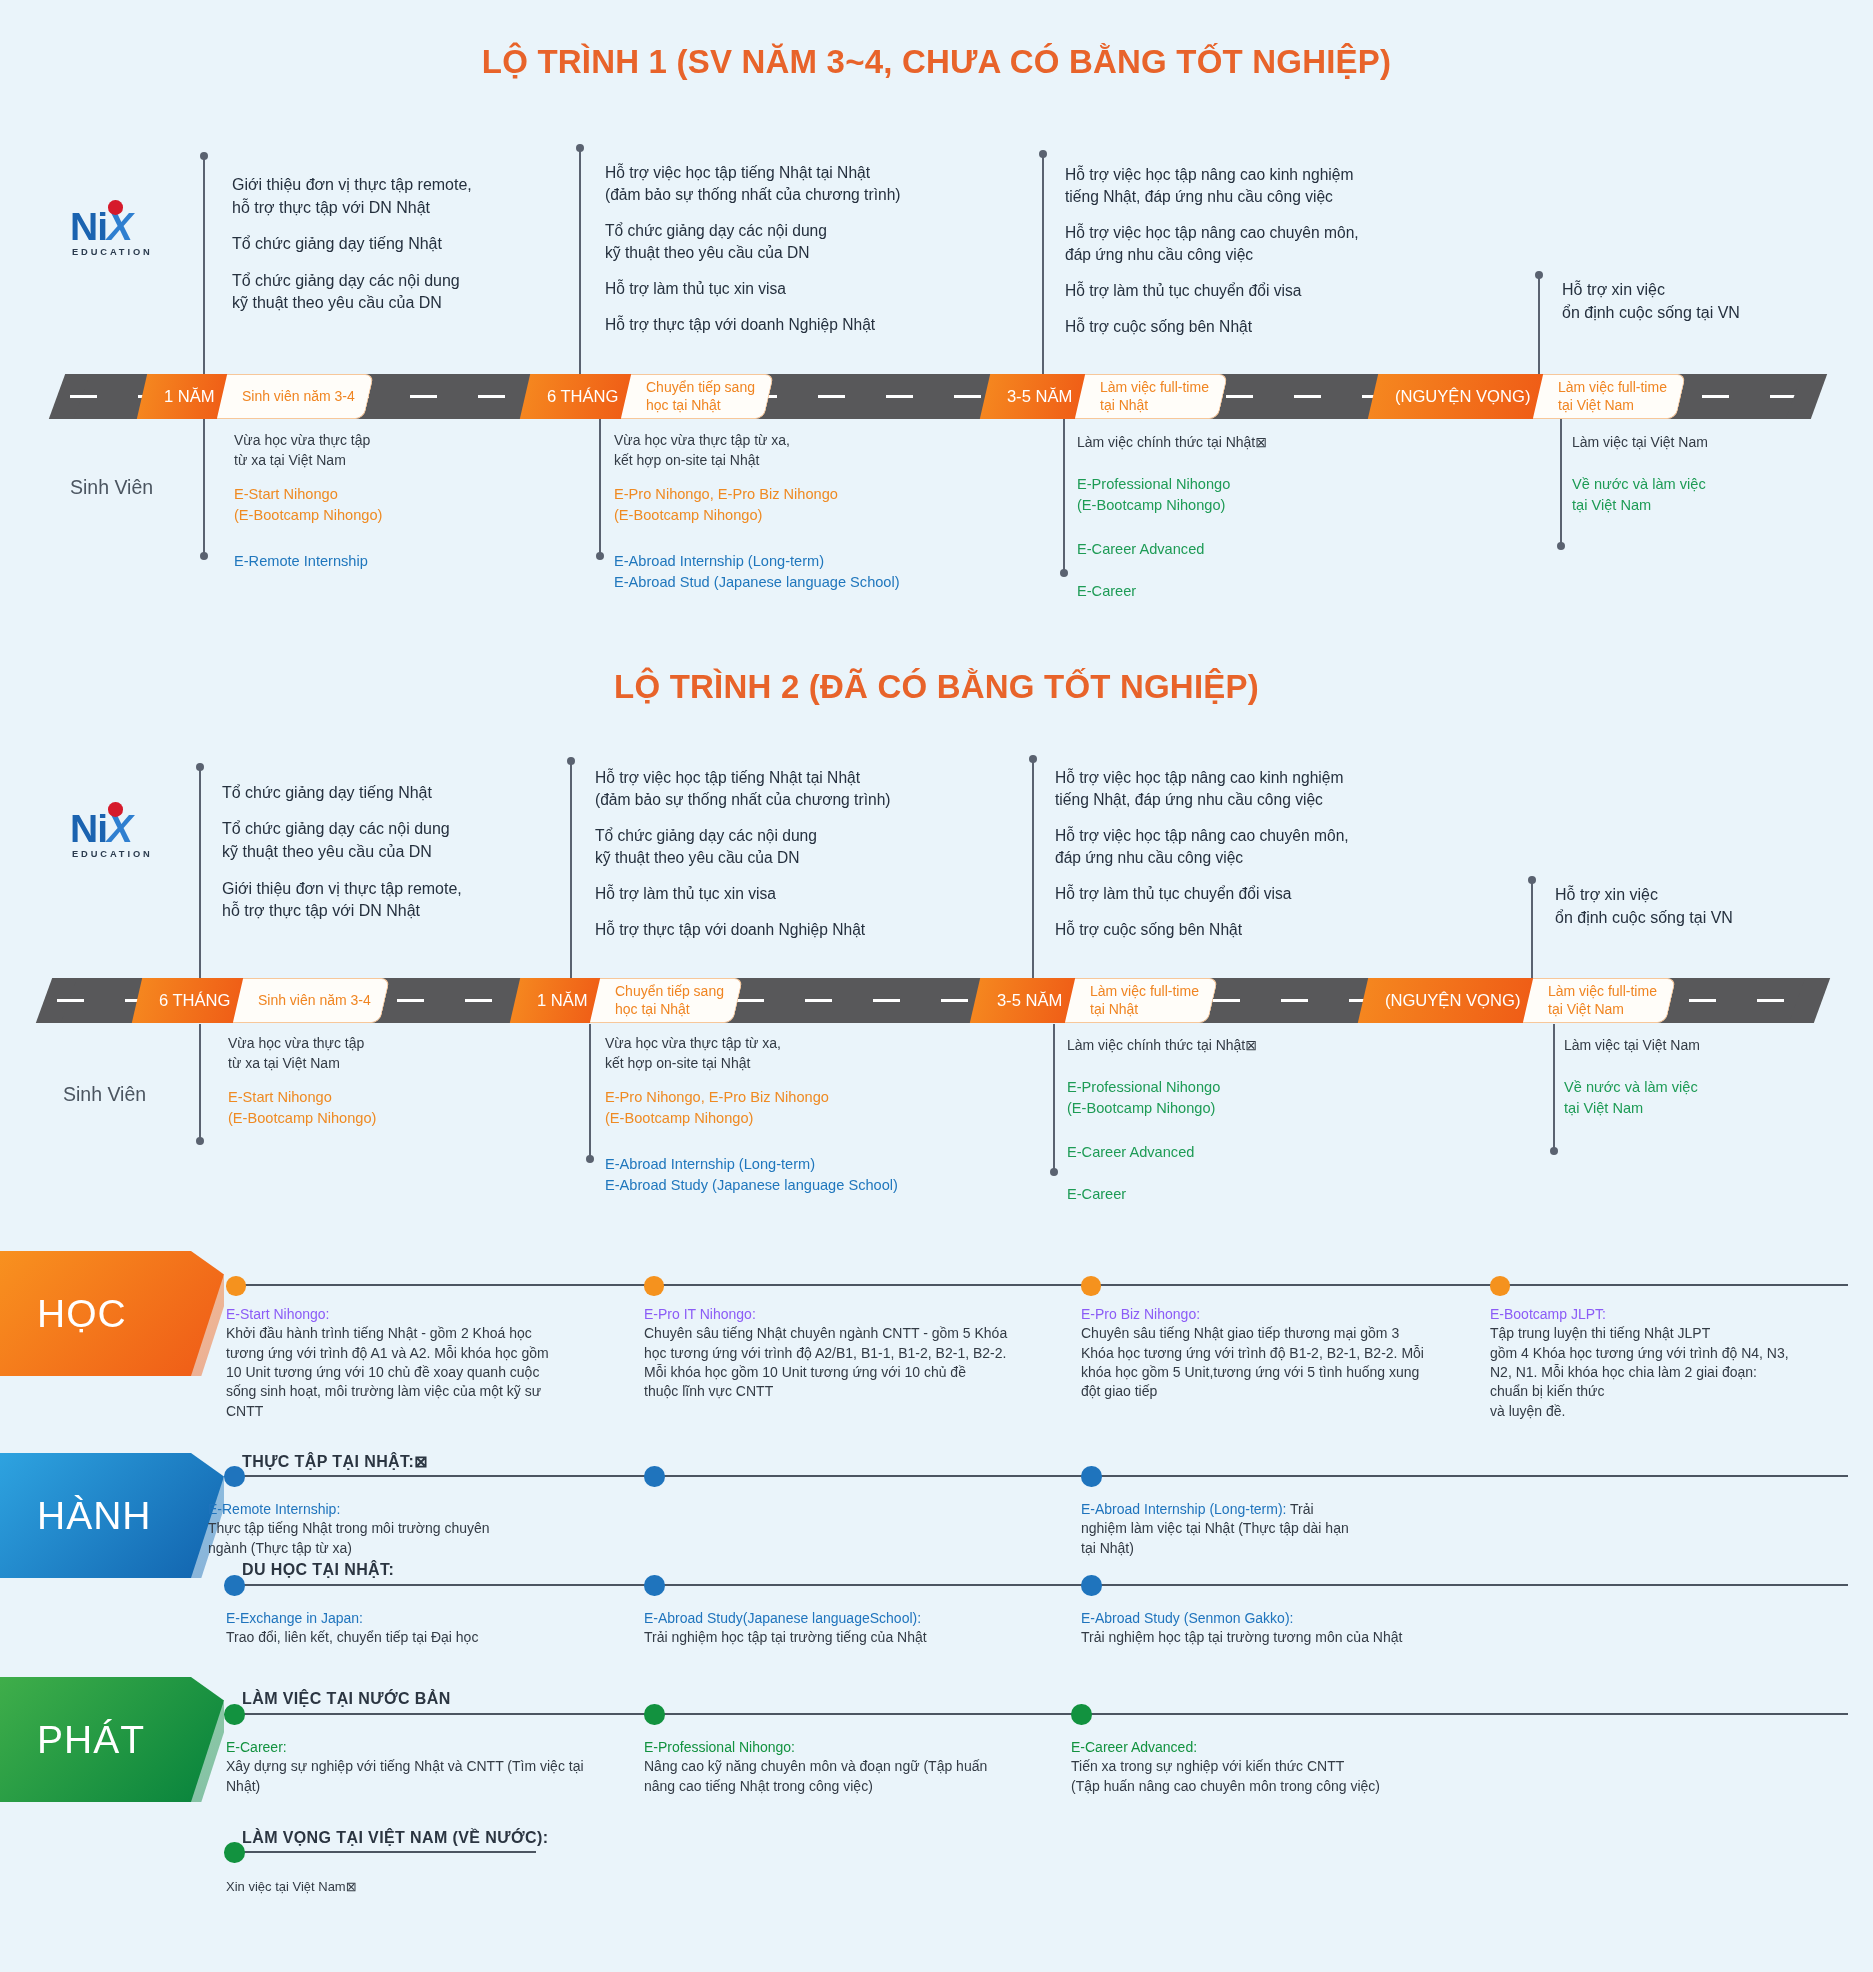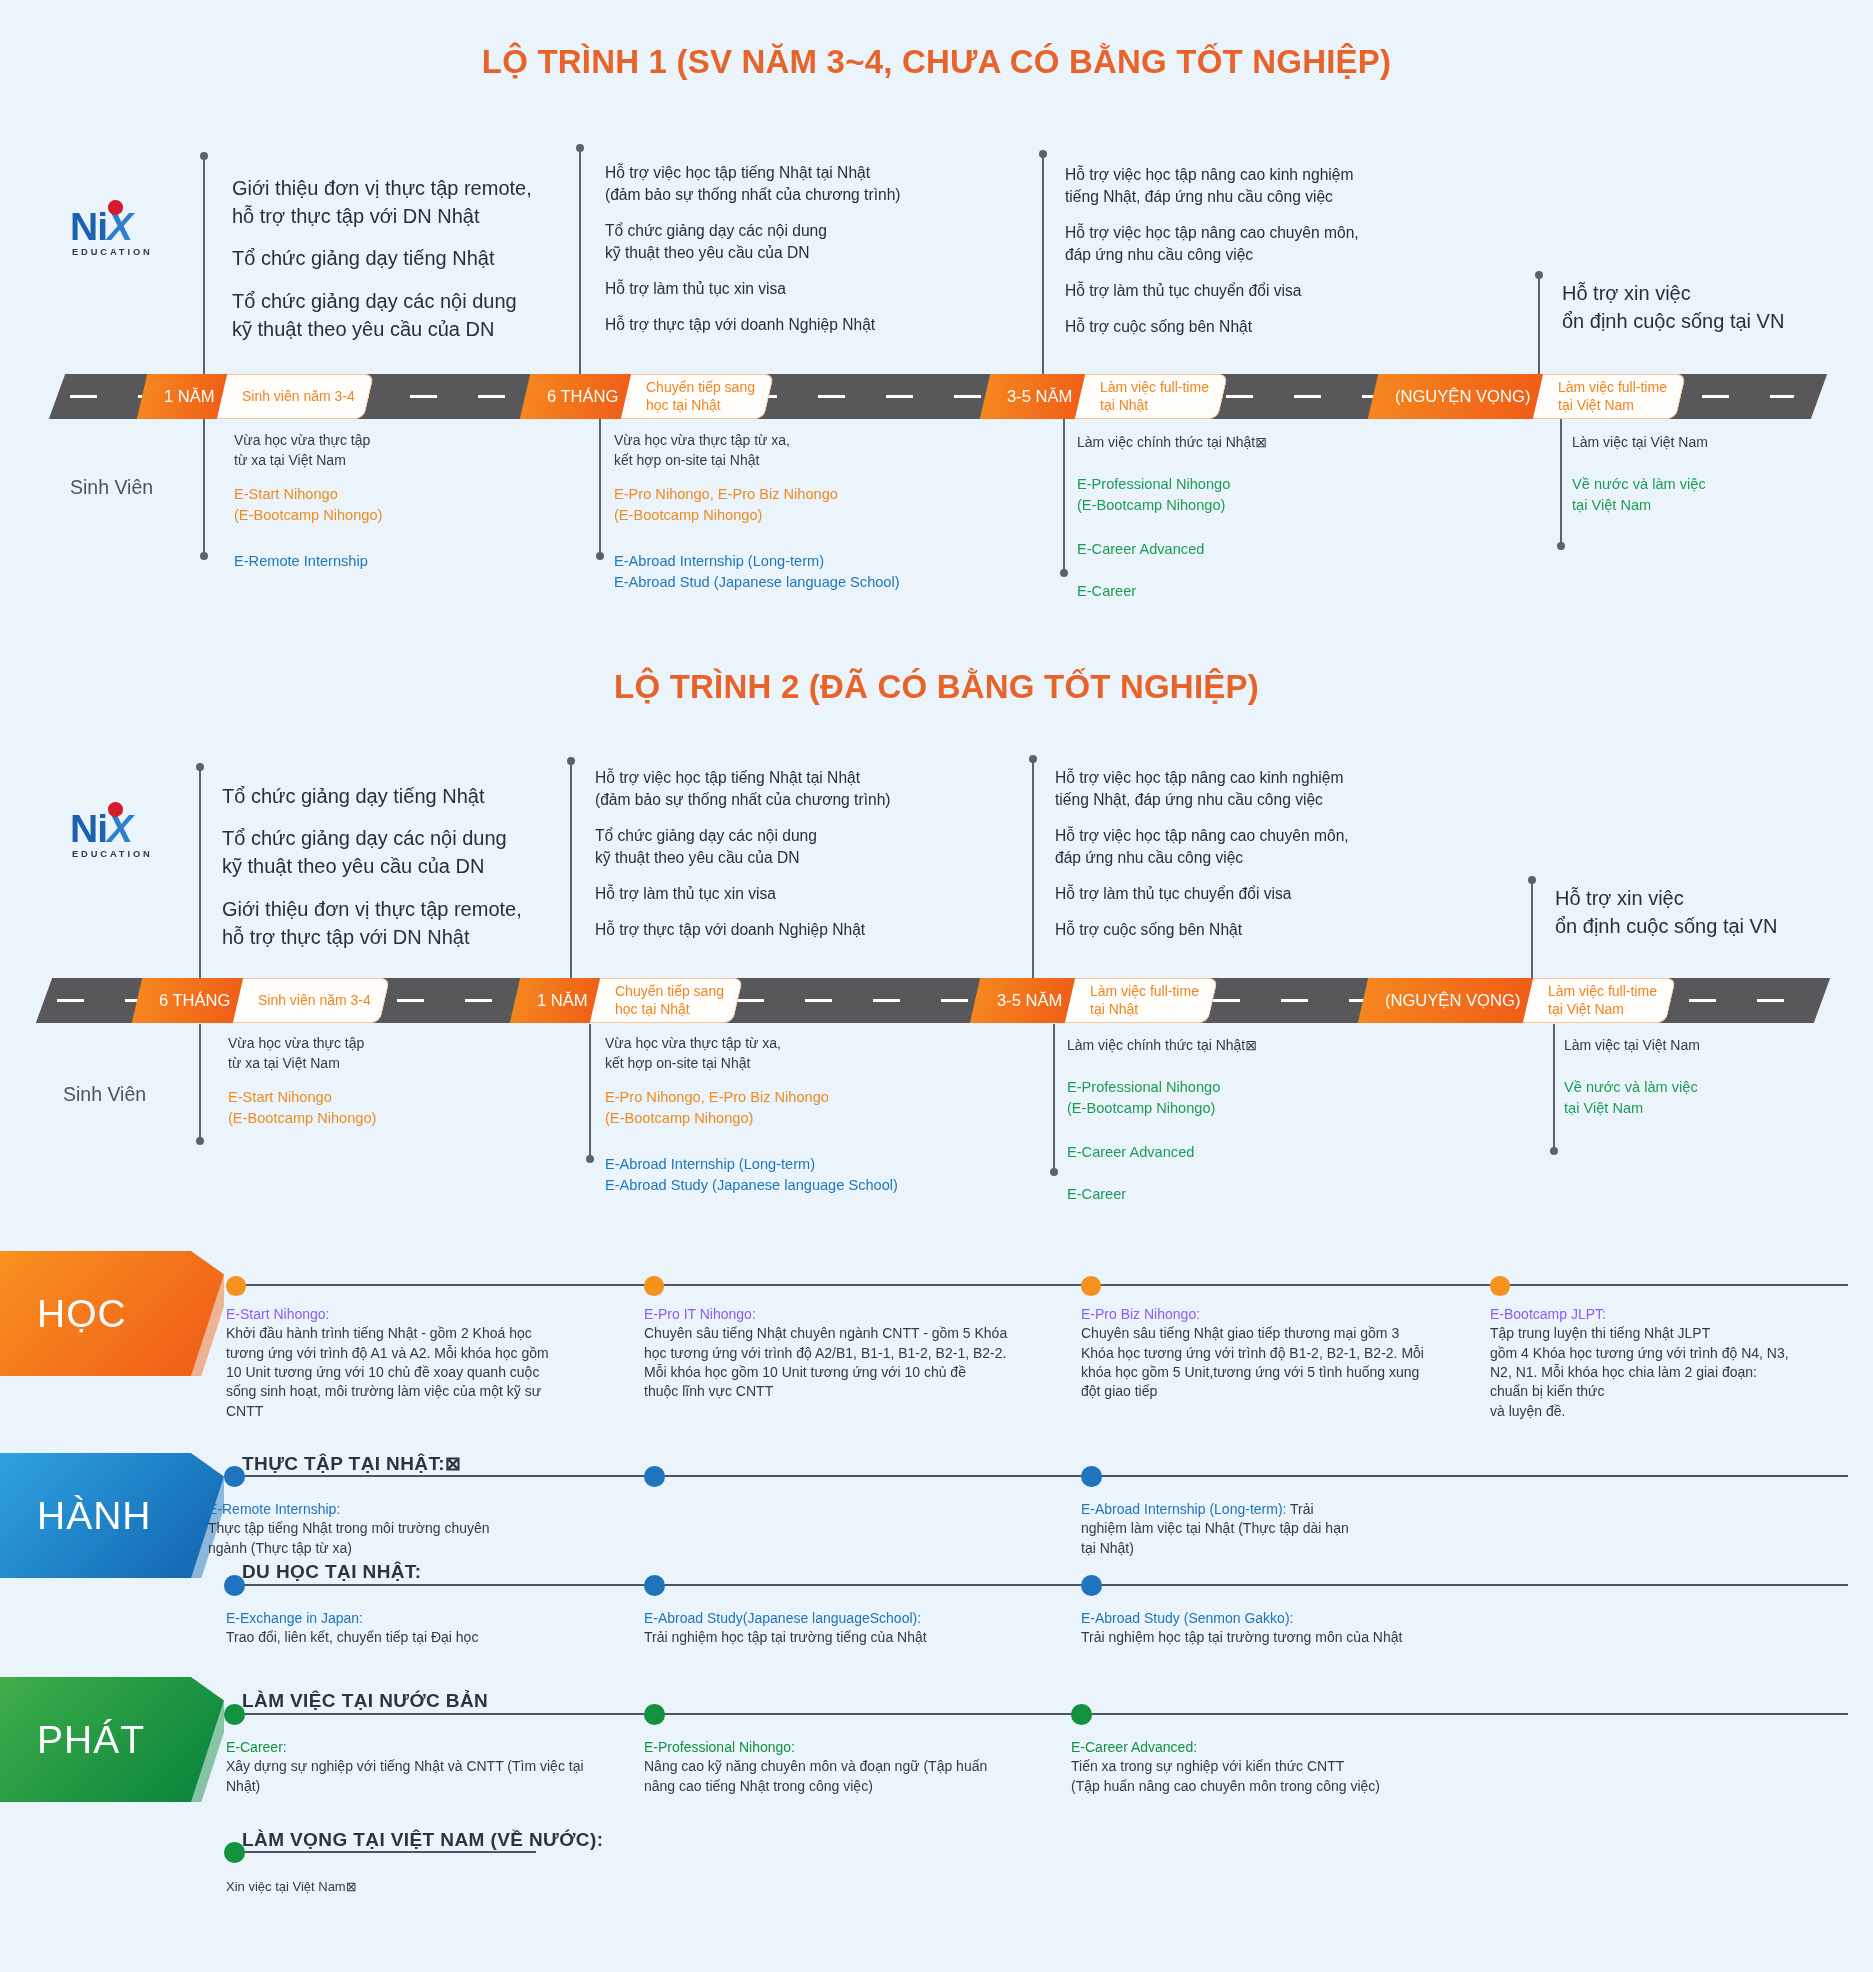--- a/index.html
+++ b/index.html
@@ -87,21 +87,21 @@
   .stick .knob {
     position: absolute; left: -3.1px; width: 7.8px; height: 7.8px;
     border-radius: 50%; background: #5a6270;
   }
   .stick.up .knob { top: -3.9px; }
   .stick.down .knob { bottom: -3.9px; }
 
   .callout { position: absolute; line-height: 1.42; }
   .callout p { margin-bottom: 13.7px; }
   .callout p:last-child { margin-bottom: 0; }
-  .c-dark { color: #25303e; font-size: 20px; }
+  .c-dark { color: #25303e; font-size: 16px; }
   .c-small { color: #333b45; font-size: 14px; }
   .c-orange { color: #ef8a22; font-size: 14.6px; }
   .c-blue { color: #2077bd; font-size: 14.6px; }
   .c-green { color: #1d9b55; font-size: 14.6px; }
 
   .sinh-vien {
     position: absolute; color: #4b5560; font-size: 19.5px;
   }
 
   
@@ -116,21 +116,21 @@
   }
   .band-label .tag.shadow { left: 7.8px; top: 7.8px; opacity: .45; }
   .band-label span { position: relative; z-index: 2; }
   .tag.hoc   { background: linear-gradient(135deg, #f8911f, #ef5a17); }
   .tag.hanh  { background: linear-gradient(135deg, #2ea3e0, #1162ad); }
   .tag.phat  { background: linear-gradient(135deg, #3fae4a, #06823c); }
 
   .tl-rule { position: absolute; height: 2px; background: #4c5561; }
   .tl-dot { position: absolute; border-radius: 50%; }
   .tl-head {
-    position: absolute; font-size: 19px; letter-spacing: 0.4px;
+    position: absolute; font-size: 16px; letter-spacing: 0.4px;
     color: #2b3541; font-weight: 600;
   }
   .item { position: absolute; line-height: 1.38; font-size: 14px; }
   .item .t-o { color: #8b5cf6; }
   .item .t-b { color: #1f74bd; }
   .item .t-g { color: #12923f; }
   .item .t-d { color: #333b45; }
 </style>
 </head>
 <body>

